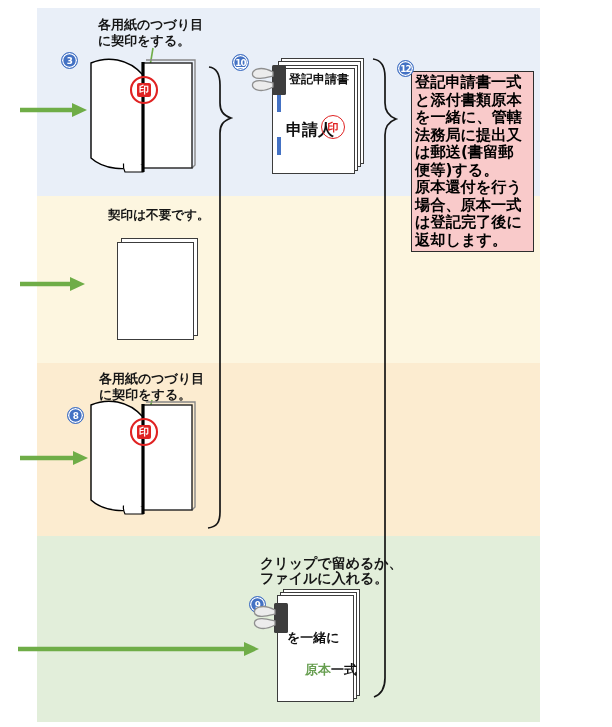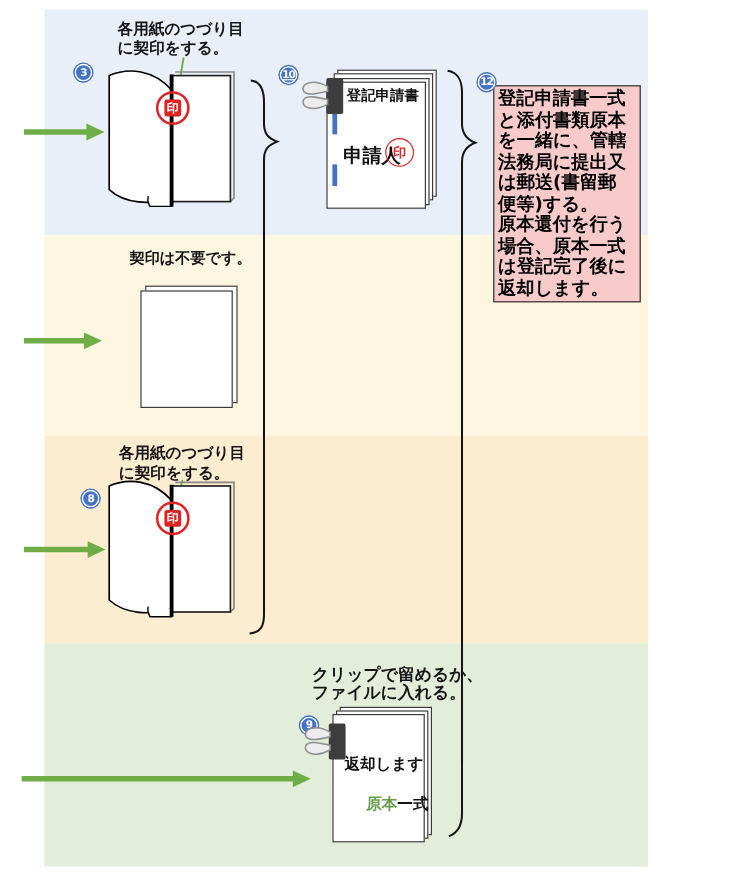--- a/index.html
+++ b/index.html
@@ -153,21 +153,21 @@
     <div class="stamp-chip">印</div>
   </div>
 
   <div class="label lbl-12" style="left:260px;top:556px;">クリップで留めるか、
 ファイルに入れる。</div>
   <div class="badge" style="left:249px;top:596px;">9</div>
 
   <div class="sheet" style="left:283px;top:589px;width:75px;height:105px;"></div>
   <div class="sheet" style="left:280px;top:592px;width:75px;height:105px;"></div>
   <div class="sheet" style="left:277px;top:595px;width:75px;height:105px;"></div>
-  <div class="doc-text" style="left:287px;top:630px;font-size:13px;line-height:16.5px;">返却します</div>
+  <div class="doc-text" style="left:287px;top:630px;font-size:13px;line-height:16.5px;">を一緒に</div>
   <div class="doc-text" style="left:287px;top:646px;font-size:13px;">
     <span class="green-txt">原本</span><span>一式</span>
   </div>
   <svg class="clip" style="left:250px;top:601px;" width="40" height="34" viewBox="0 0 40 34">
     <rect x="24" y="2" width="14" height="30" rx="1.5" fill="#3d3d3d"></rect>
     <path d="M25 9 C12 2, 2 7, 5 13 C8 17, 16 15, 25 13 Z" fill="#ececec" stroke="#8f8f8f" stroke-width="1.3"></path>
     <path d="M25 24 C12 31, 2 26, 5 20 C8 16, 16 18, 25 20 Z" fill="#ececec" stroke="#8f8f8f" stroke-width="1.3"></path>
   </svg>
 
 </div>

